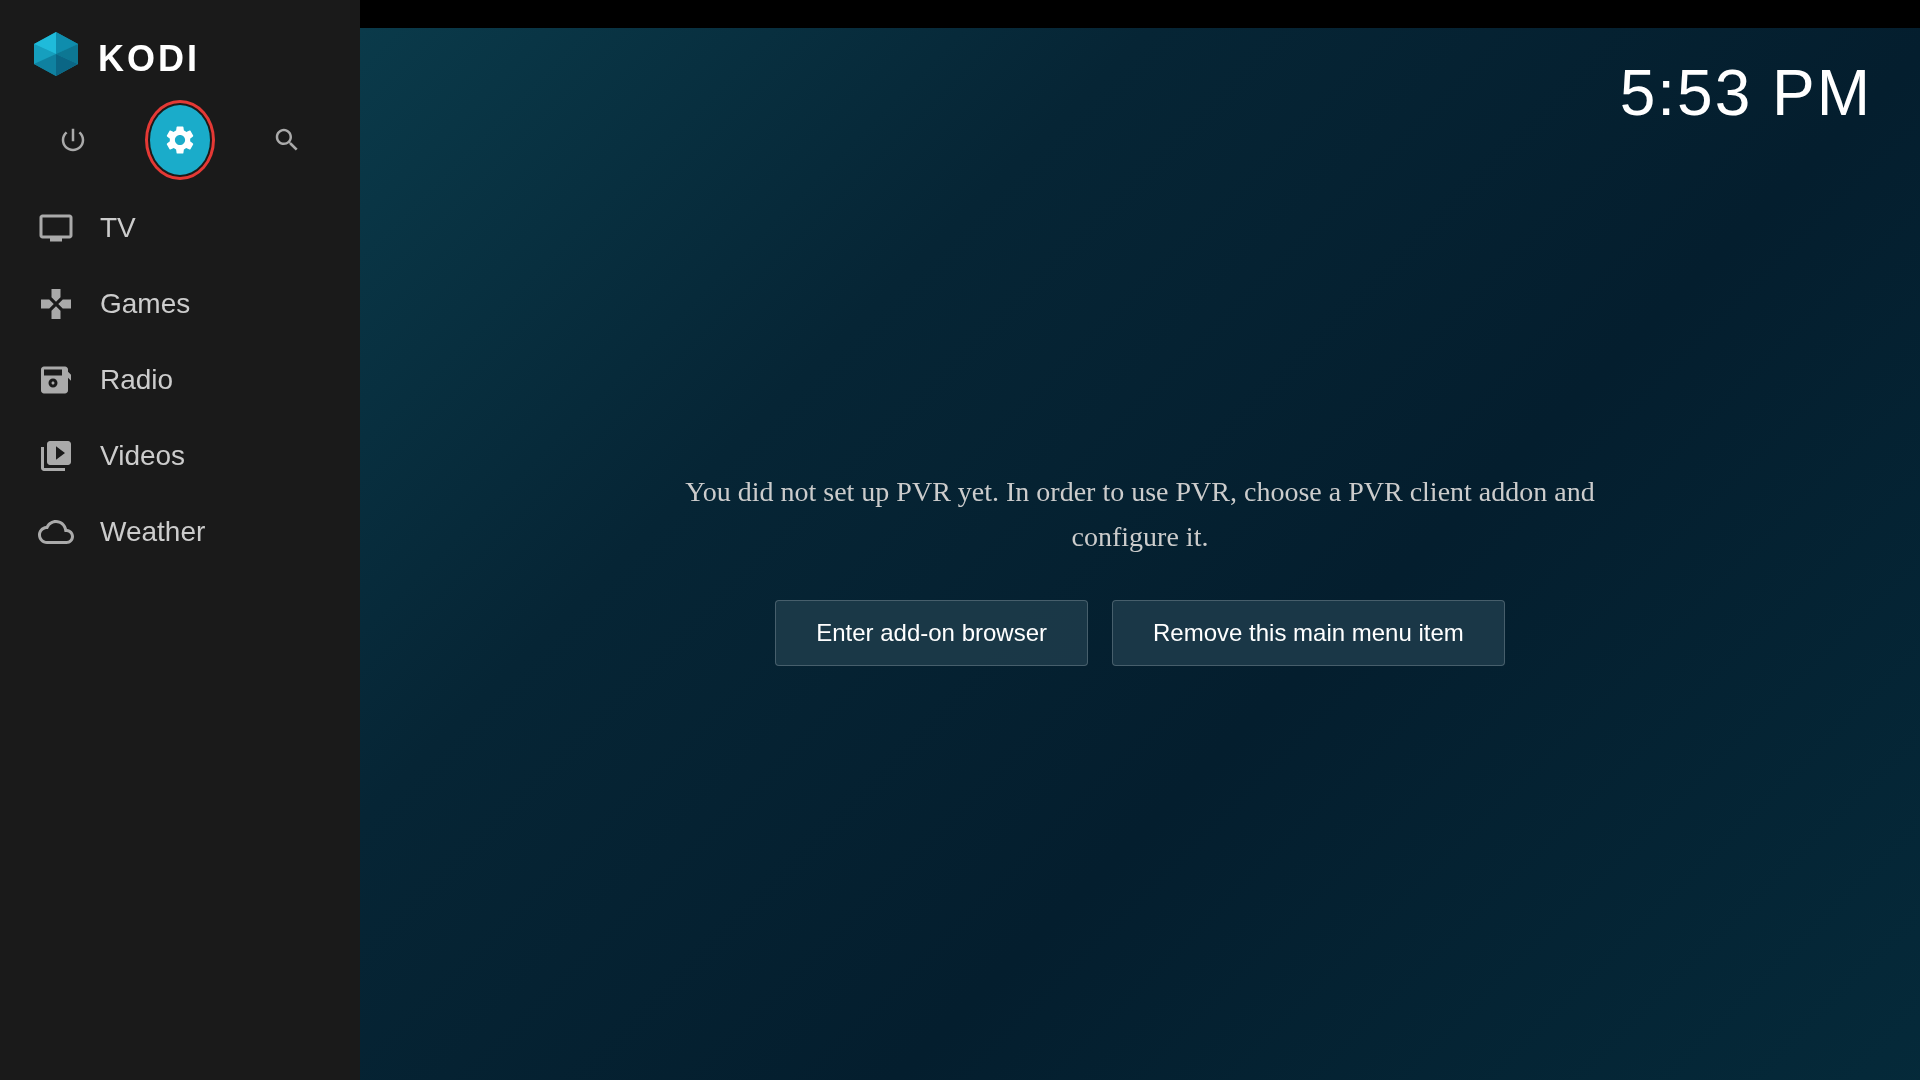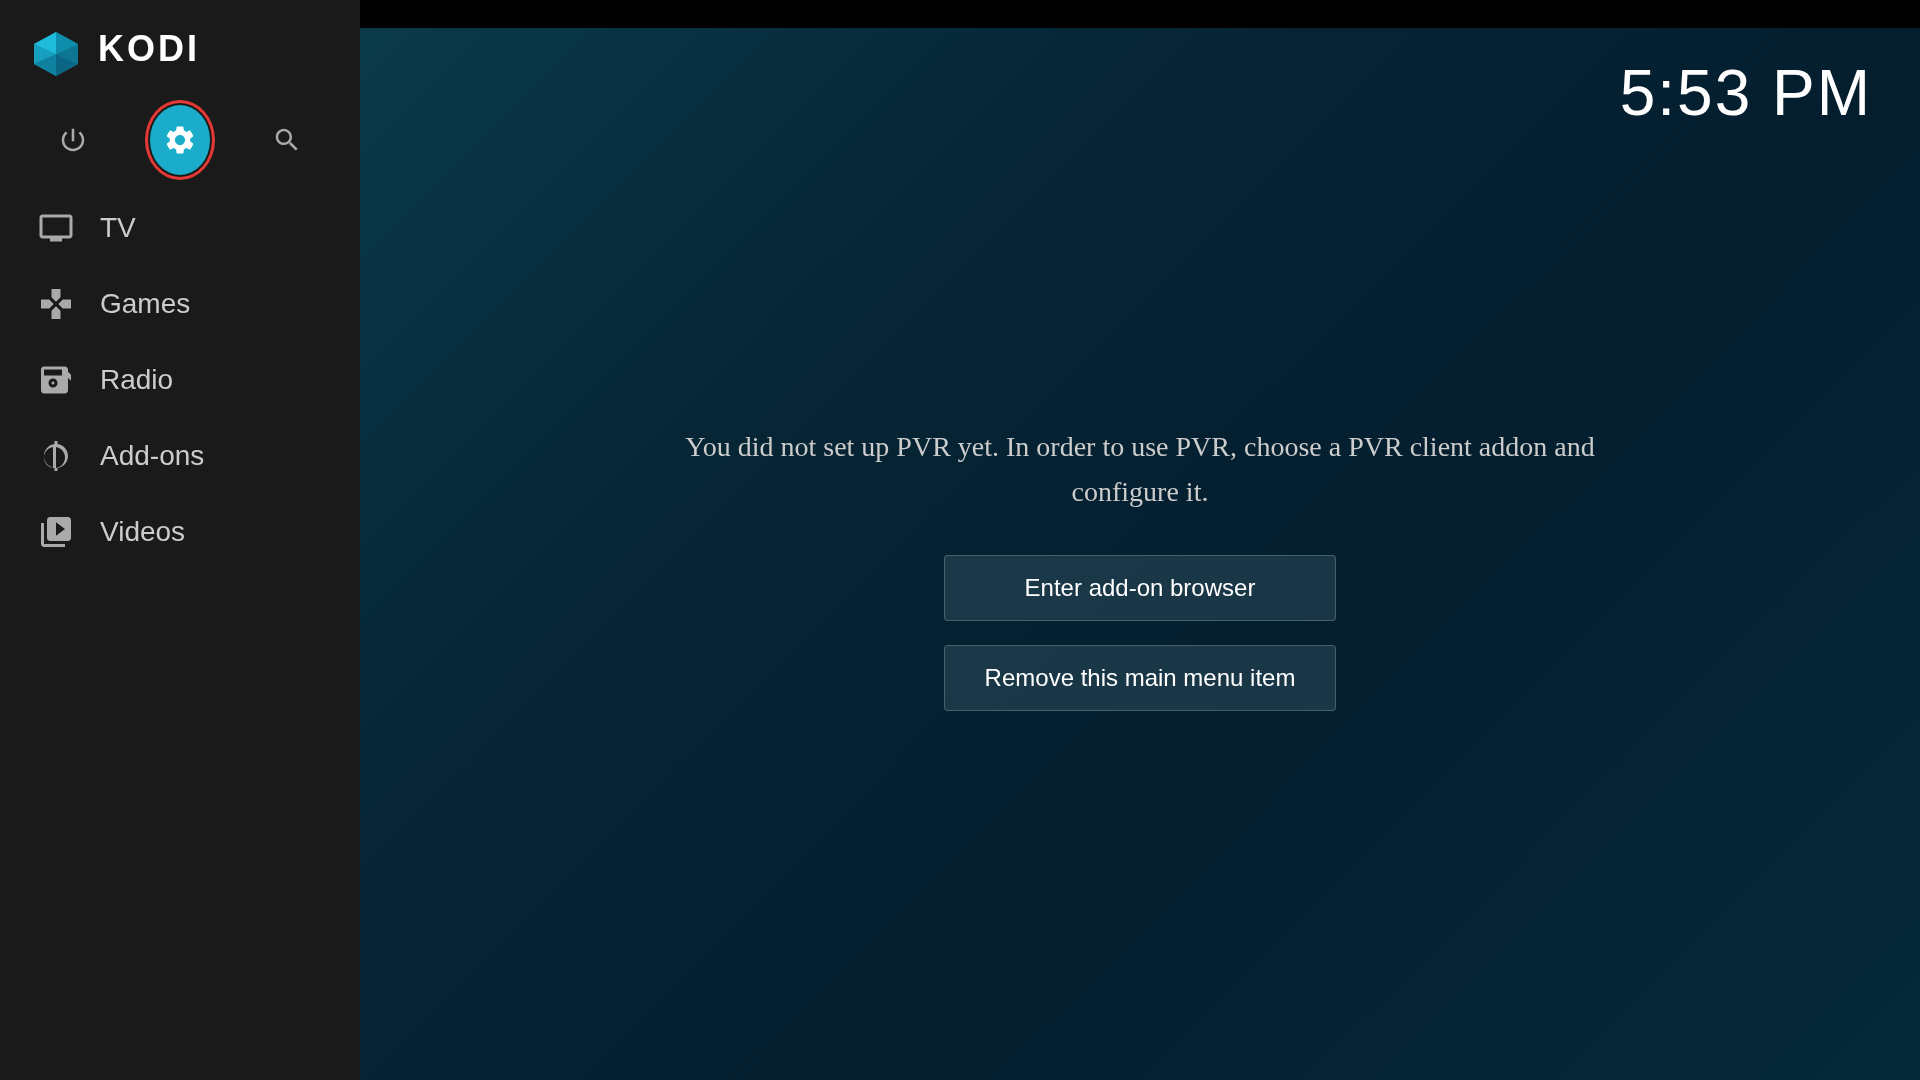--- a/index.html
+++ b/index.html
@@ -20,21 +20,21 @@
       background: #1a1a1a;
       display: flex;
       flex-direction: column;
       flex-shrink: 0;
       position: relative;
       z-index: 10;
     }
 
     .sidebar-header {
       display: flex;
-      align-items: flex-start;
+      align-items: flex-end;
       padding: 28px 30px 20px 30px;
       gap: 16px;
     }
 
     .kodi-logo {
       width: 52px;
       height: 52px;
       flex-shrink: 0;
     }
 
@@ -150,21 +150,20 @@
       color: #ccc;
       font-size: 28px;
       line-height: 1.6;
       max-width: 1000px;
       font-family: Liberation Serif, serif;
     }
 
     .pvr-buttons {
       display: flex;
       gap: 24px;
-      flex-direction: column;
     }
 
     .pvr-btn {
       padding: 18px 40px;
       background: rgba(30, 60, 75, 0.85);
       border: 1px solid rgba(255,255,255,0.2);
       color: #fff;
       font-size: 24px;
       cursor: pointer;
       border-radius: 4px;
@@ -258,40 +257,40 @@
 
     <div class="nav-item">
       <div class="nav-icon">
         <svg viewBox="0 0 24 24" xmlns="http://www.w3.org/2000/svg">
           <path d="M20 6.54V5c0-1.1-.9-2-2-2H4C2.9 3 2 3.9 2 5v14c0 1.1.9 2 2 2h14c1.1 0 2-.9 2-2v-8.46l2 2V8.54l-2-2zM13 14c0 1.66-1.34 3-3 3s-3-1.34-3-3 1.34-3 3-3 3 1.34 3 3zm-3-1c-.55 0-1 .45-1 1s.45 1 1 1 1-.45 1-1-.45-1-1-1zm6-4H4V5h12v5z"></path>
         </svg>
       </div>
       <span class="nav-label">Radio</span>
     </div>
 
-    <div class="nav-item">
-      <div class="nav-icon">
-        <svg viewBox="0 0 24 24" xmlns="http://www.w3.org/2000/svg">
-          <path d="M11 2v2.07C7.06 4.56 4 7.92 4 12s3.05 7.44 7 7.93V22h2v-2.07c3.95-.49 7-3.85 7-7.93s-3.05-7.44-7-7.93V2h-2zm-1 17.93c-3.4-.49-6-3.39-6-6.93s2.6-6.44 6-6.93v13.86zm2 0V6.07c3.4.49 6 3.39 6 6.93s-2.6 6.44-6 6.93z"></path>
-        </svg>
-      </div>
-      <span class="nav-label">Add-ons</span>
-    </div>
 
 
     <div class="nav-item">
       <div class="nav-icon">
         <svg viewBox="0 0 24 24" xmlns="http://www.w3.org/2000/svg">
           <path d="M4 6H2v14c0 1.1.9 2 2 2h14v-2H4V6zm16-4H8c-1.1 0-2 .9-2 2v12c0 1.1.9 2 2 2h12c1.1 0 2-.9 2-2V4c0-1.1-.9-2-2-2zm-8 12.5v-9l6 4.5-6 4.5z"></path>
         </svg>
       </div>
       <span class="nav-label">Videos</span>
     </div>
 
 
+    <div class="nav-item">
+      <div class="nav-icon">
+        <svg viewBox="0 0 24 24" xmlns="http://www.w3.org/2000/svg">
+          <path d="M19.35 10.04C18.67 6.59 15.64 4 12 4 9.11 4 6.6 5.64 5.35 8.04 2.34 8.36 0 10.91 0 14c0 3.31 2.69 6 6 6h13c2.76 0 5-2.24 5-5 0-2.64-2.05-4.78-4.65-4.96zM19 18H6c-2.21 0-4-1.79-4-4 0-2.05 1.53-3.76 3.56-3.97l1.07-.11.5-.95C8.08 7.14 9.94 6 12 6c2.62 0 4.88 1.86 5.39 4.43l.3 1.5 1.53.11c1.56.1 2.78 1.41 2.78 2.96 0 1.65-1.35 3-3 3z"></path>
+        </svg>
+      </div>
+      <span class="nav-label">Weather</span>
+    </div>
 
   </nav>
 </div>
 
 <div class="main-content">
 
   <div class="time-display">5:53 PM</div>
 
   <div class="pvr-content">
     <div class="pvr-message">

